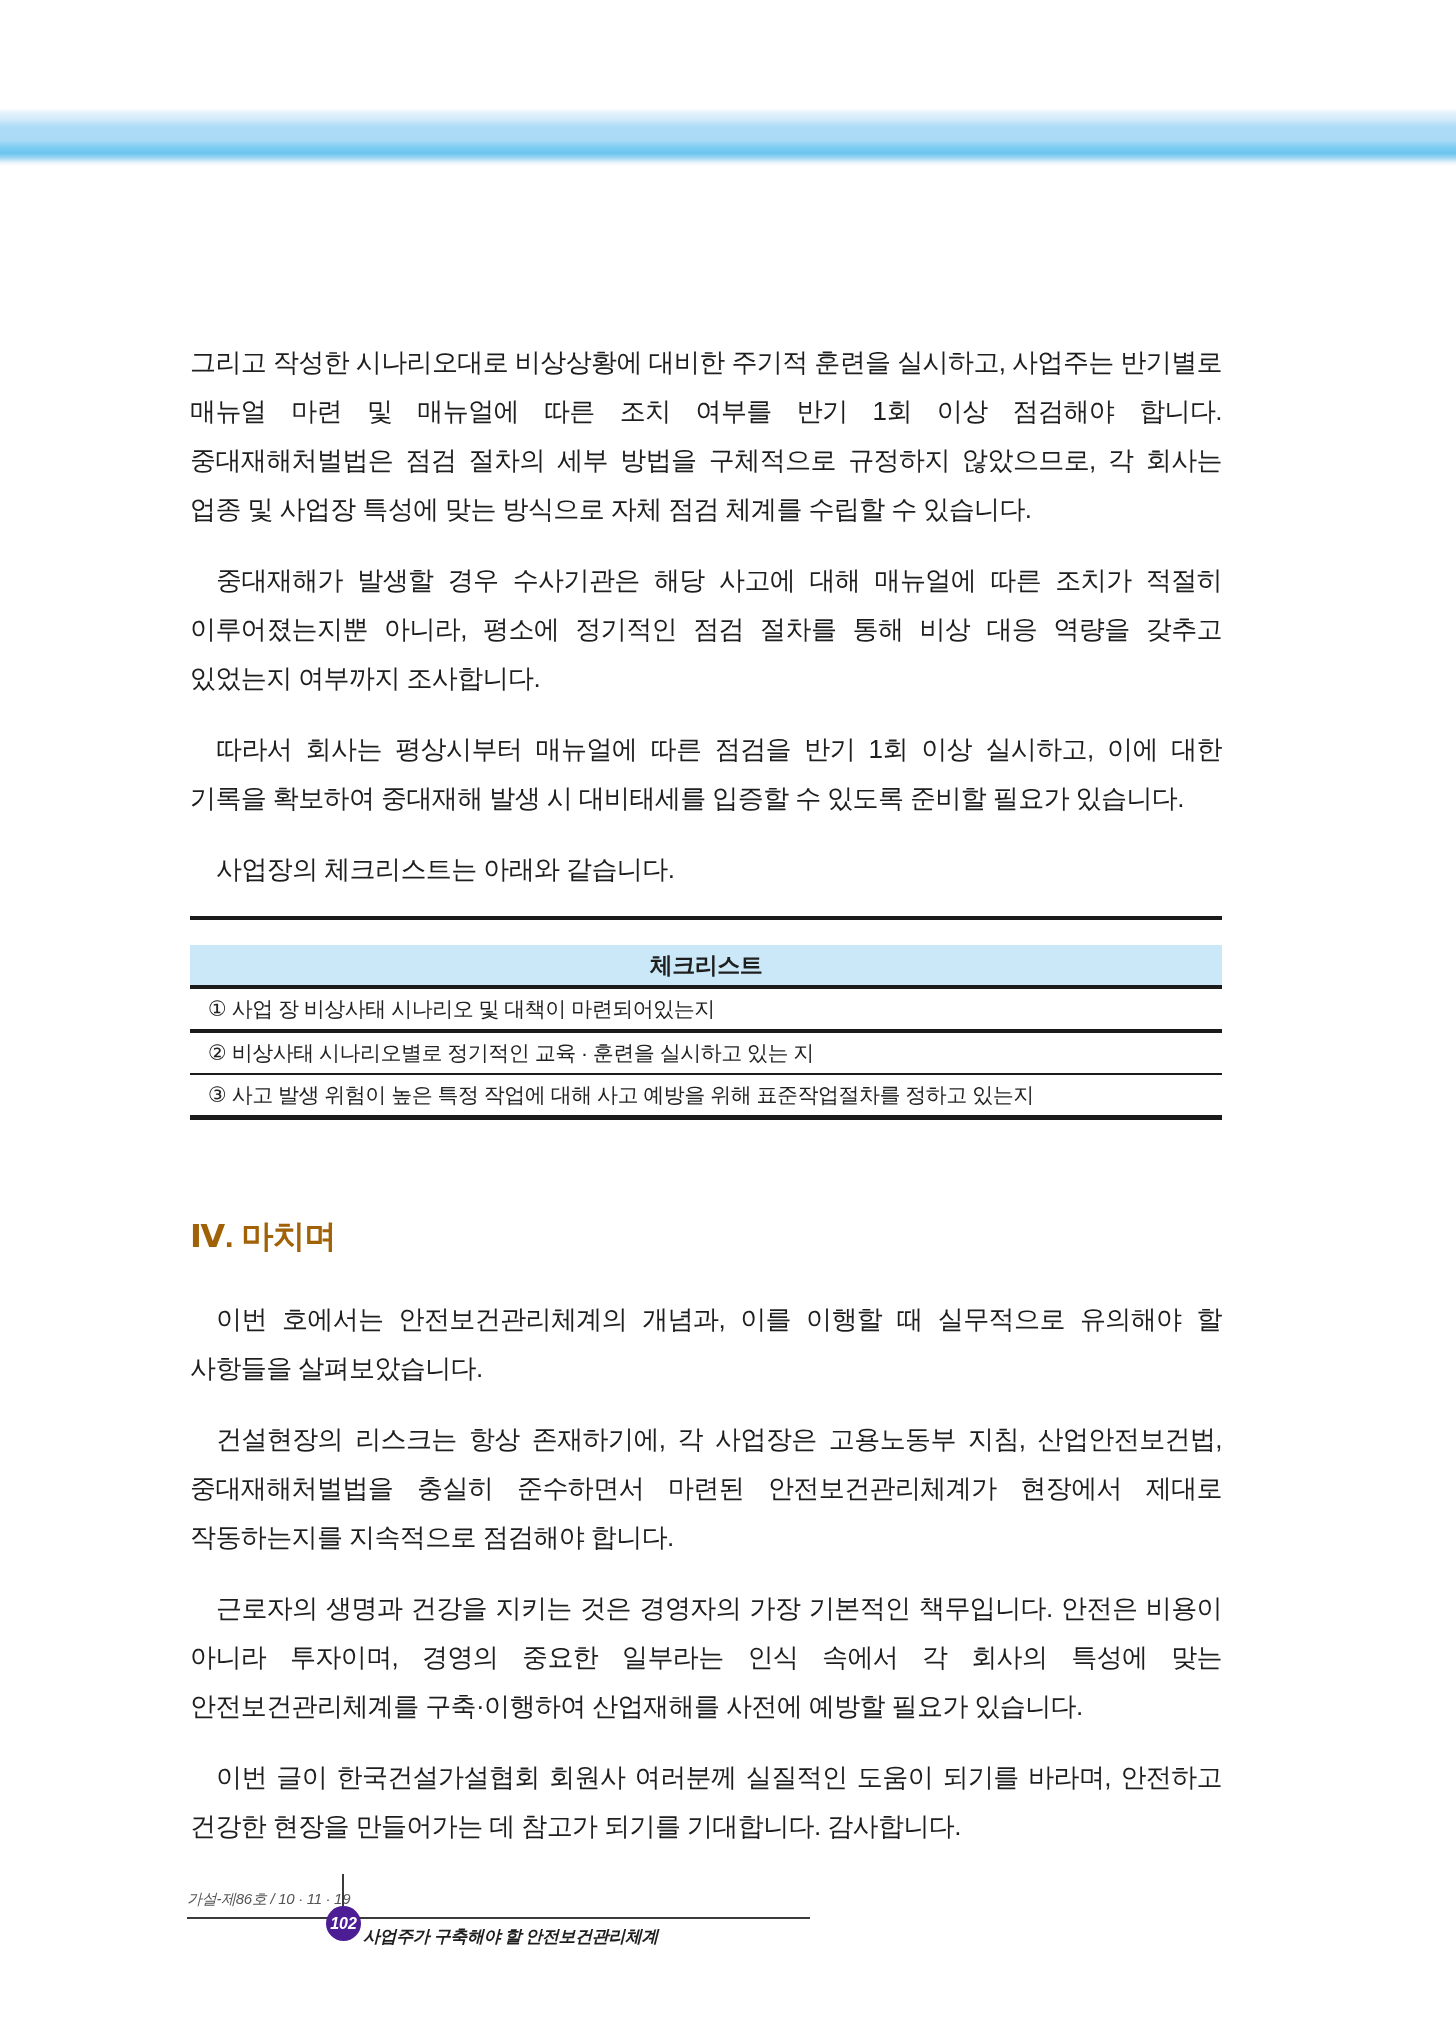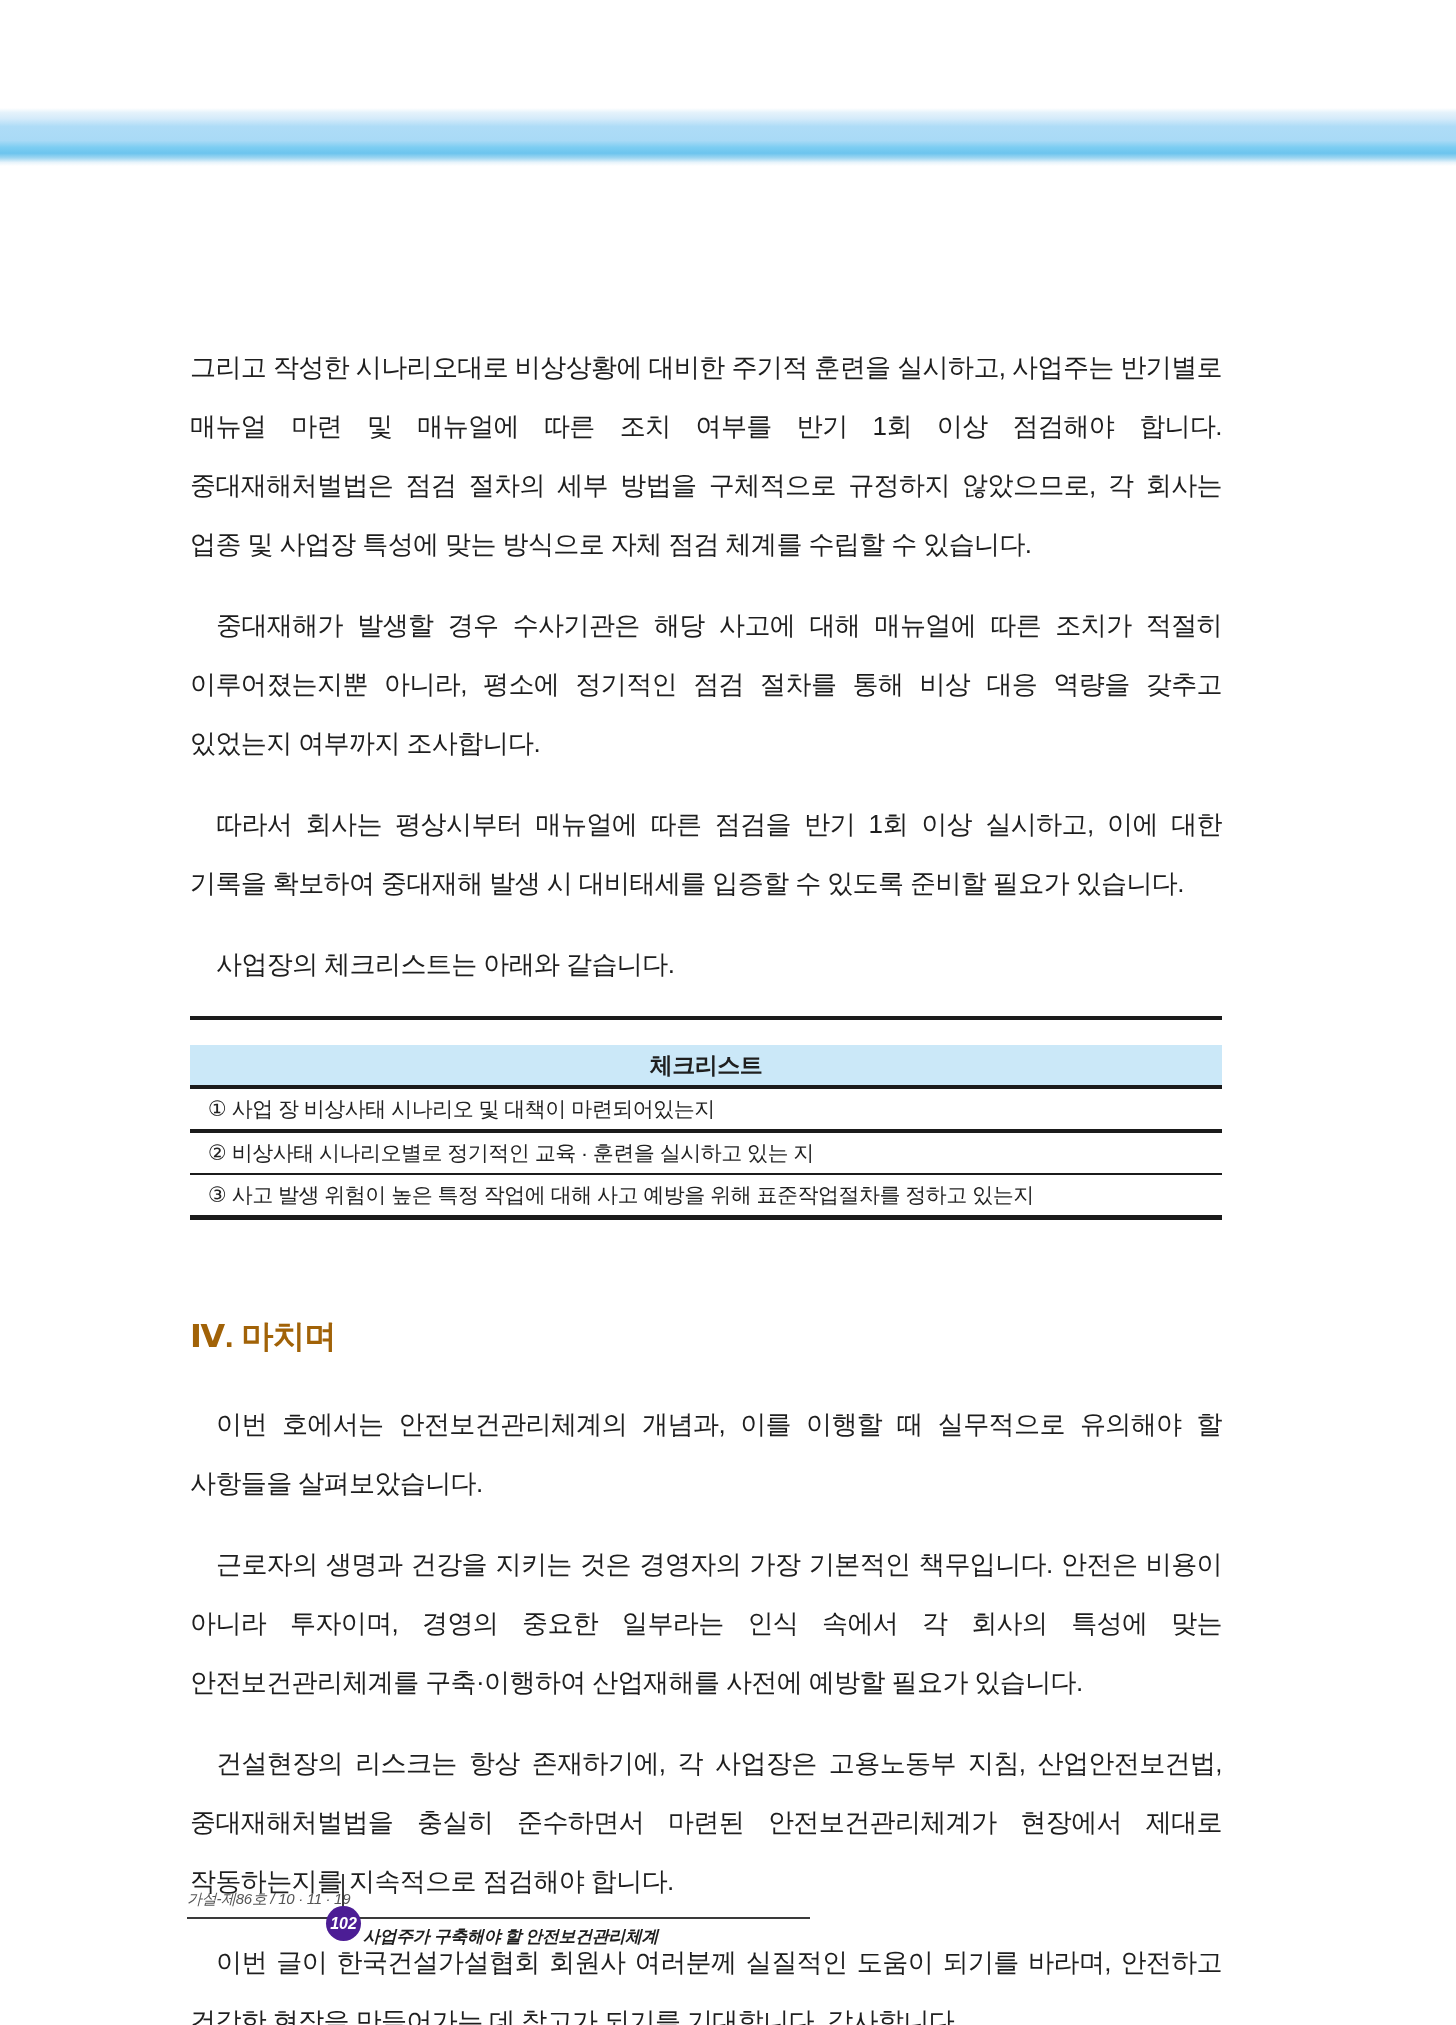--- a/index.html
+++ b/index.html
@@ -20,21 +20,21 @@
       #7ccdf2 68%,
       #6cc4ee 78%,
       #9ed6f1 86%,
       #e8f4fb 94%,
       #ffffff 100%);
   }
   .article{
     position:absolute;left:190px;top:338px;width:1032px;
   }
   .para{
-    font-size:26px;line-height:59px;letter-spacing:-0.6px;
+    font-size:26px;line-height:49px;letter-spacing:-0.6px;
     text-align:justify;margin:0 0 22px 0;word-break:keep-all;
   }
   .para.indent{text-indent:26px;}
   
   .chk-table{
     margin-top:6px;margin-bottom:0;width:100%;
     border-top:4px solid #1b1b1b;border-bottom:5px solid #1b1b1b;
   }
   .chk-header{
     background:#cbe8f8;height:40px;display:flex;align-items:center;justify-content:center;
@@ -88,22 +88,22 @@
   <div class="chk-table">
     <div class="chk-header">체크리스트</div>
     <div class="chk-row sep-thick">① 사업 장 비상사태 시나리오 및 대책이 마련되어있는지</div>
     <div class="chk-row sep-thin">② 비상사태 시나리오별로 정기적인 교육 · 훈련을 실시하고 있는 지</div>
     <div class="chk-row">③ 사고 발생 위험이 높은 특정 작업에 대해 사고 예방을 위해 표준작업절차를 정하고 있는지</div>
   </div>
 
   <h2 class="section-heading">Ⅳ. 마치며</h2>
 
   <p class="para indent">이번 호에서는 안전보건관리체계의 개념과, 이를 이행할 때 실무적으로 유의해야 할 사항들을 살펴보았습니다.</p>
+  <p class="para indent">건설현장의 리스크는 항상 존재하기에, 각 사업장은 고용노동부 지침, 산업안전보건법, 중대재해처벌법을 충실히 준수하면서 마련된 안전보건관리체계가 현장에서 제대로 작동하는지를 지속적으로 점검해야 합니다.</p>
   <p class="para indent">근로자의 생명과 건강을 지키는 것은 경영자의 가장 기본적인 책무입니다. 안전은 비용이 아니라 투자이며, 경영의 중요한 일부라는 인식 속에서 각 회사의 특성에 맞는 안전보건관리체계를 구축·이행하여 산업재해를 사전에 예방할 필요가 있습니다.</p>
-  <p class="para indent">건설현장의 리스크는 항상 존재하기에, 각 사업장은 고용노동부 지침, 산업안전보건법, 중대재해처벌법을 충실히 준수하면서 마련된 안전보건관리체계가 현장에서 제대로 작동하는지를 지속적으로 점검해야 합니다.</p>
   <p class="para indent">이번 글이 한국건설가설협회 회원사 여러분께 실질적인 도움이 되기를 바라며, 안전하고 건강한 현장을 만들어가는 데 참고가 되기를 기대합니다. 감사합니다.</p>
 </div>
 
 <div class="footer-journal">가설-제86호 / 10 · 11 · 19</div>
 <div class="footer-stem"></div>
 <div class="footer-rule"></div>
 <div class="footer-pagecircle">102</div>
 <div class="footer-title">사업주가 구축해야 할 안전보건관리체계</div>
 
 </body></html>

